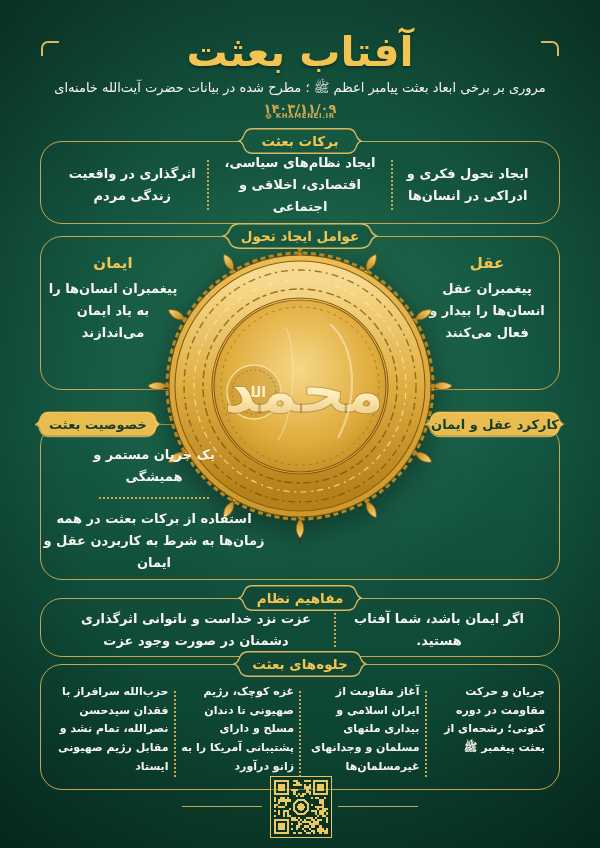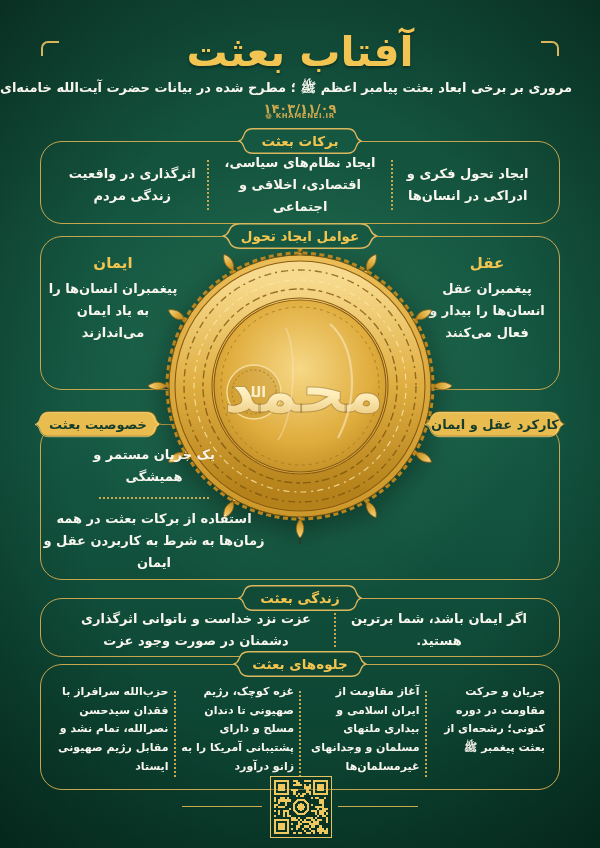--- a/index.html
+++ b/index.html
@@ -17,22 +17,22 @@
   
   .bracket{position:absolute;width:16px;height:13px;border-top:2.5px solid #d9b55c;}
   .bracket-tl{left:41px;top:41px;border-left:2.5px solid #d9b55c;border-top-left-radius:7px;}
   .bracket-tr{right:41px;top:41px;border-right:2.5px solid #d9b55c;border-top-right-radius:7px;}
   .title{
     position:absolute;top:28px;left:0;width:100%;text-align:center;
     font-size:41px;font-weight:bold;color:#f2c553;letter-spacing:-1px;
     text-shadow:0 2px 3px rgba(0,0,0,.35);
   }
   .subtitle{
-    position:absolute;top:80px;left:0;width:100%;text-align:left;
-    font-size:13px;font-weight:700;color:#f8f6ee;
+    position:absolute;top:80px;left:0;width:100%;text-align:center;
+    font-size:13px;font-weight:400;color:#f8f6ee;
   }
   .dateline{position:absolute;top:101px;left:0;width:100%;text-align:center;color:#cfa94f;font-size:13px;font-weight:700;line-height:1.2;}
   .brandline{position:absolute;top:112px;left:0;width:100%;text-align:center;color:#cfa94f;font-size:7px;font-weight:bold;direction:ltr;letter-spacing:.6px;}
   .brandline .flower{font-size:8px;vertical-align:-1px;}
   
   .frame{position:absolute;left:40px;width:518px;border:1.3px solid #c7a64d;border-radius:22px;z-index:1;}
   .f1{top:141px;height:81px;}
   .f2{top:236px;height:152px;}
   .f3{top:424px;height:154px;}
   .f4{top:598px;height:57px;}
@@ -126,21 +126,21 @@
       <svg class="cart" viewBox="-3 0 166 32" preserveAspectRatio="none" aria-hidden="true">
         <path d="M16,2 H144 C151,2 154,5.5 155.5,10 C156.7,13.4 158.6,15 161.5,16 C158.6,17 156.7,18.6 155.5,22 C154,26.5 151,30 144,30 H16 C9,30 6,26.5 4.5,22 C3.3,18.6 1.4,17 -1.5,16 C1.4,15 3.3,13.4 4.5,10 C6,5.5 9,2 16,2 Z" fill="#e8bc4e" stroke="#8a6414" stroke-width="1"></path>
         <path d="M16,2 H144 C151,2 154,5.5 155.5,10 C156.7,13.4 158.6,15 161.5,16 C158.6,17 156.7,18.6 155.5,22 C154,26.5 151,30 144,30 H16 C9,30 6,26.5 4.5,22 C3.3,18.6 1.4,17 -1.5,16 C1.4,15 3.3,13.4 4.5,10 C6,5.5 9,2 16,2 Z" fill="none" stroke="#f7e29b" stroke-width="0.8" transform="translate(0,1) scale(0.985)"></path>
       </svg>
       <span>کارکرد عقل و ایمان</span>
     </div>
   <div class="badge outline b-mafahim">
       <svg class="cart" viewBox="-3 0 166 32" preserveAspectRatio="none" aria-hidden="true">
         <path d="M16,2 H144 C151,2 154,5.5 155.5,10 C156.7,13.4 158.6,15 161.5,16 C158.6,17 156.7,18.6 155.5,22 C154,26.5 151,30 144,30 H16 C9,30 6,26.5 4.5,22 C3.3,18.6 1.4,17 -1.5,16 C1.4,15 3.3,13.4 4.5,10 C6,5.5 9,2 16,2 Z" fill="#114a37" stroke="#dcb75e" stroke-width="1.6"></path>
       </svg>
-      <span>زندگی بعثت</span>
+      <span>مفاهیم نظام</span>
     </div>
   <div class="badge outline b-jelveh">
       <svg class="cart" viewBox="-3 0 166 32" preserveAspectRatio="none" aria-hidden="true">
         <path d="M16,2 H144 C151,2 154,5.5 155.5,10 C156.7,13.4 158.6,15 161.5,16 C158.6,17 156.7,18.6 155.5,22 C154,26.5 151,30 144,30 H16 C9,30 6,26.5 4.5,22 C3.3,18.6 1.4,17 -1.5,16 C1.4,15 3.3,13.4 4.5,10 C6,5.5 9,2 16,2 Z" fill="#0f4634" stroke="#dcb75e" stroke-width="1.6"></path>
       </svg>
       <span>جلوه‌های بعثت</span>
     </div>
 
   <div class="s1-row">
     <div class="col wtxt">ایجاد تحول فکری و ادراکی در انسان‌ها</div>
@@ -231,21 +231,21 @@
     </svg>
   </div>
 
   <div class="s3-block s3-left">
     <div class="wtxt" style="max-width:170px;margin:0 auto;">یک جریان مستمر و همیشگی</div>
     <div class="dotsep-h"></div>
     <div class="wtxt">استفاده از برکات بعثت در همه زمان‌ها به شرط به کاربردن عقل و ایمان</div>
   </div>
 
   <div class="s4-row">
-    <div class="col wtxt" style="max-width:190px;">اگر ایمان باشد، شما برترین هستید.</div>
+    <div class="col wtxt" style="max-width:190px;">اگر ایمان باشد، شما آفتاب هستید.</div>
     <div class="dotsep-v"></div>
     <div class="col wtxt">عزت نزد خداست و ناتوانی اثرگذاری دشمنان در صورت وجود عزت</div>
   </div>
 
   <div class="s5-row">
     <div class="col wtxt">جریان و حرکت مقاومت در دوره کنونی؛ رشحه‌ای از بعثت پیغمبر ﷺ</div>
     <div class="dotsep-v"></div>
     <div class="col wtxt">آغاز مقاومت از ایران اسلامی و بیداری ملتهای مسلمان و وجدانهای غیرمسلمان‌ها</div>
     <div class="dotsep-v"></div>
     <div class="col wtxt">غزه کوچک، رژیم صهیونی تا دندان مسلح و دارای پشتیبانی آمریکا را به زانو درآورد</div>

